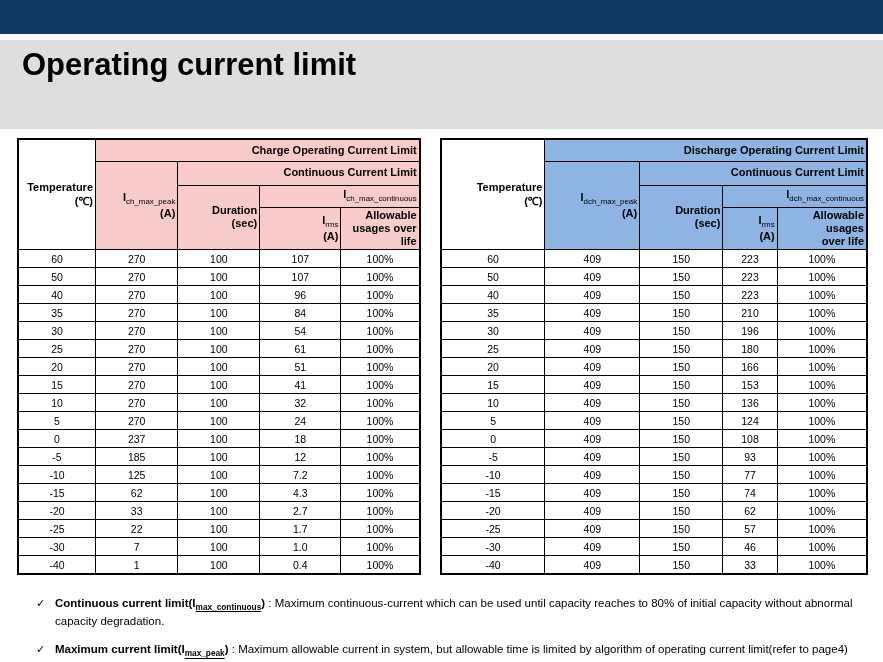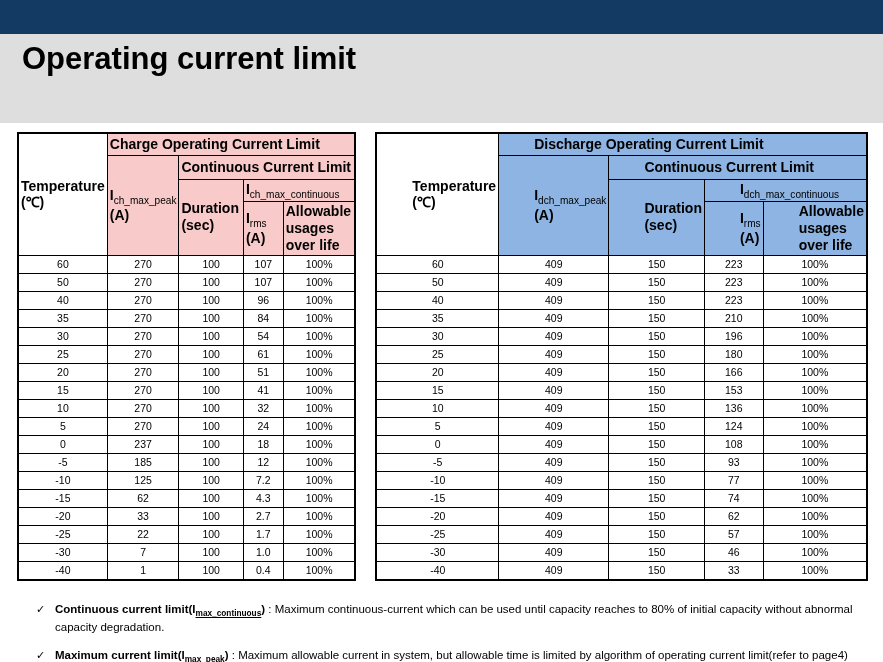--- a/index.html
+++ b/index.html
@@ -4,34 +4,34 @@
 <style>
   html,body { margin:0; padding:0; }
   body {
     width:883px; height:662px; overflow:hidden;
     background:#ffffff;
     font-family:"Liberation Sans", sans-serif;
     color:#000;
   }
   .top-bar { height:34px; background:var(--navy, #123a63); }
   .title-band {
-    height:89px; background:var(--band, #dedede);
+    margin-top:6px; height:89px; background:var(--band, #dedede);
     box-sizing:border-box; padding:7px 0 0 22px;
   }
   .page-title { margin:0; font-size:31px; font-weight:bold; line-height:1.15; }
   .page-subtitle { margin:2px 0 0 0; font-size:24px; font-weight:400; line-height:1.15; }
 
   .tables-row { display:flex; gap:19px; margin:9px 15px 0 17px; }
   table.limit-table {
     border-collapse:collapse; table-layout:fixed; flex:1;
     border:2px solid #000;
   }
   .limit-table th, .limit-table td { border:1px solid #000; }
   .limit-table th {
-    font-size:14px; font-weight:bold; text-align:left; vertical-align:middle;
+    font-size:11px; font-weight:bold; text-align:right; vertical-align:middle;
     padding:1px 2px; line-height:1.2;
   }
   .limit-table sub { font-size:0.72em; font-weight:normal; }
   .limit-table .temp-cell { background:#fff; }
   .charge thead th { background:var(--charge_header, #f9caca); }
   .charge thead th.temp-cell { background:#fff; }
   .discharge thead th { background:var(--discharge_header, #8db4e2);padding-left:35px; }
   .discharge thead th.temp-cell { background:#fff; }
   .hr1 { height:22px; } .hr2 { height:24px; } .hr3 { height:22px; } .hr4 { height:37px; }
   .limit-table tbody td {

